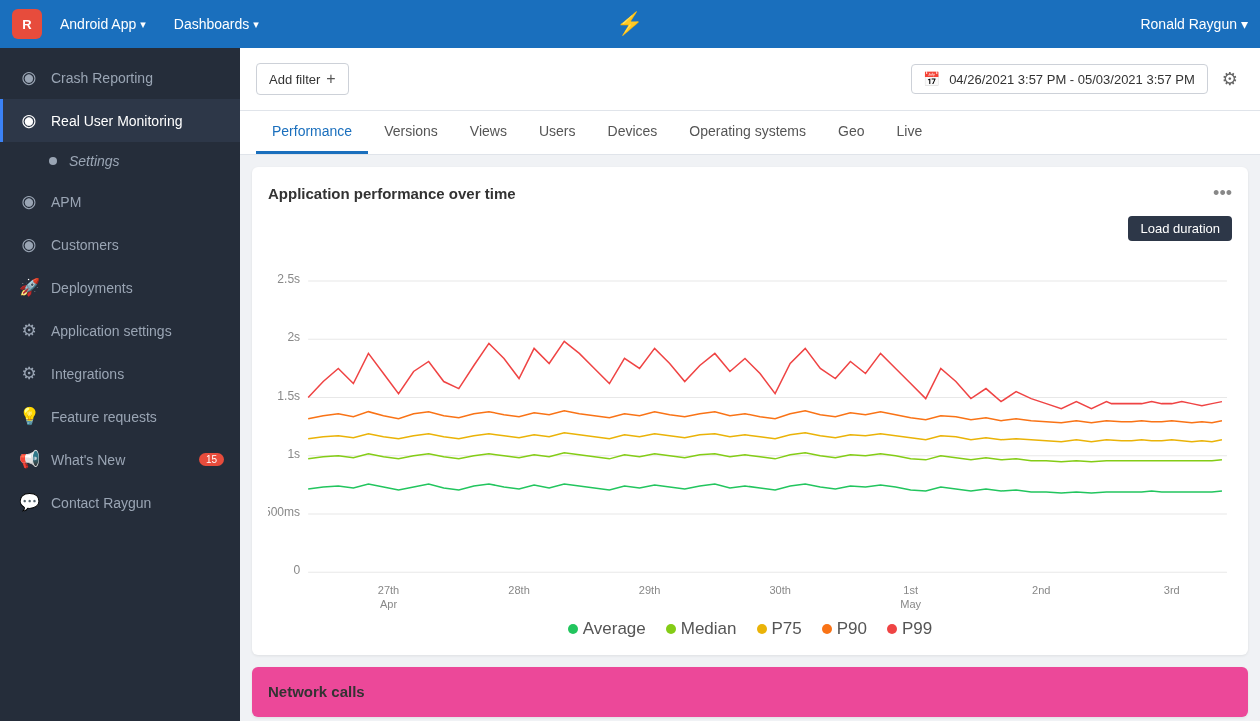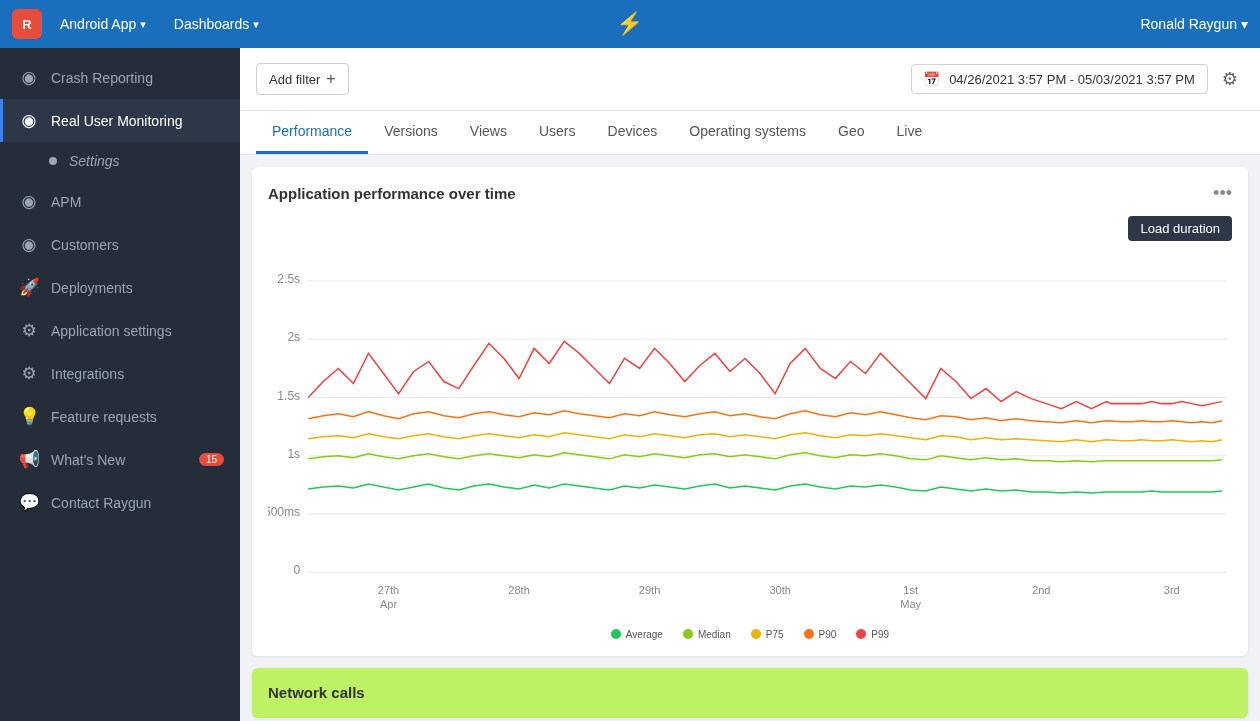--- a/index.html
+++ b/index.html
@@ -117,29 +117,29 @@
     .load-duration-badge {
       background: #2d3748; color: #fff;
       padding: 5px 12px; border-radius: 4px;
       font-size: 13px; display: inline-block; margin-bottom: 12px;
     }
 
     .chart-container { position: relative; width: 100%; }
     .chart-svg { width: 100%; }
 
     .legend {
-      display: flex; justify-content: center; gap: 20px; margin-top: 10px;
-      font-size: 10px; color: #555;
+      display: flex; justify-content: center; gap: 20px; margin-top: 0;
+      font-size: 17px; color: #555;
     }
     .legend-item { display: flex; align-items: center; gap: 5px; }
     .legend-dot { width: 10px; height: 10px; border-radius: 50%; }
 
     
     .network-section {
-      background: #bef264;
+      background: #ec4899;
       margin: 0 12px 12px;
       border-radius: 6px;
       padding: 16px;
       box-shadow: 0 1px 3px rgba(0,0,0,0.08);
     }
     .network-title { font-size: 15px; font-weight: 600; color: #333; }
   </style>
 </head>
 <body>
 

